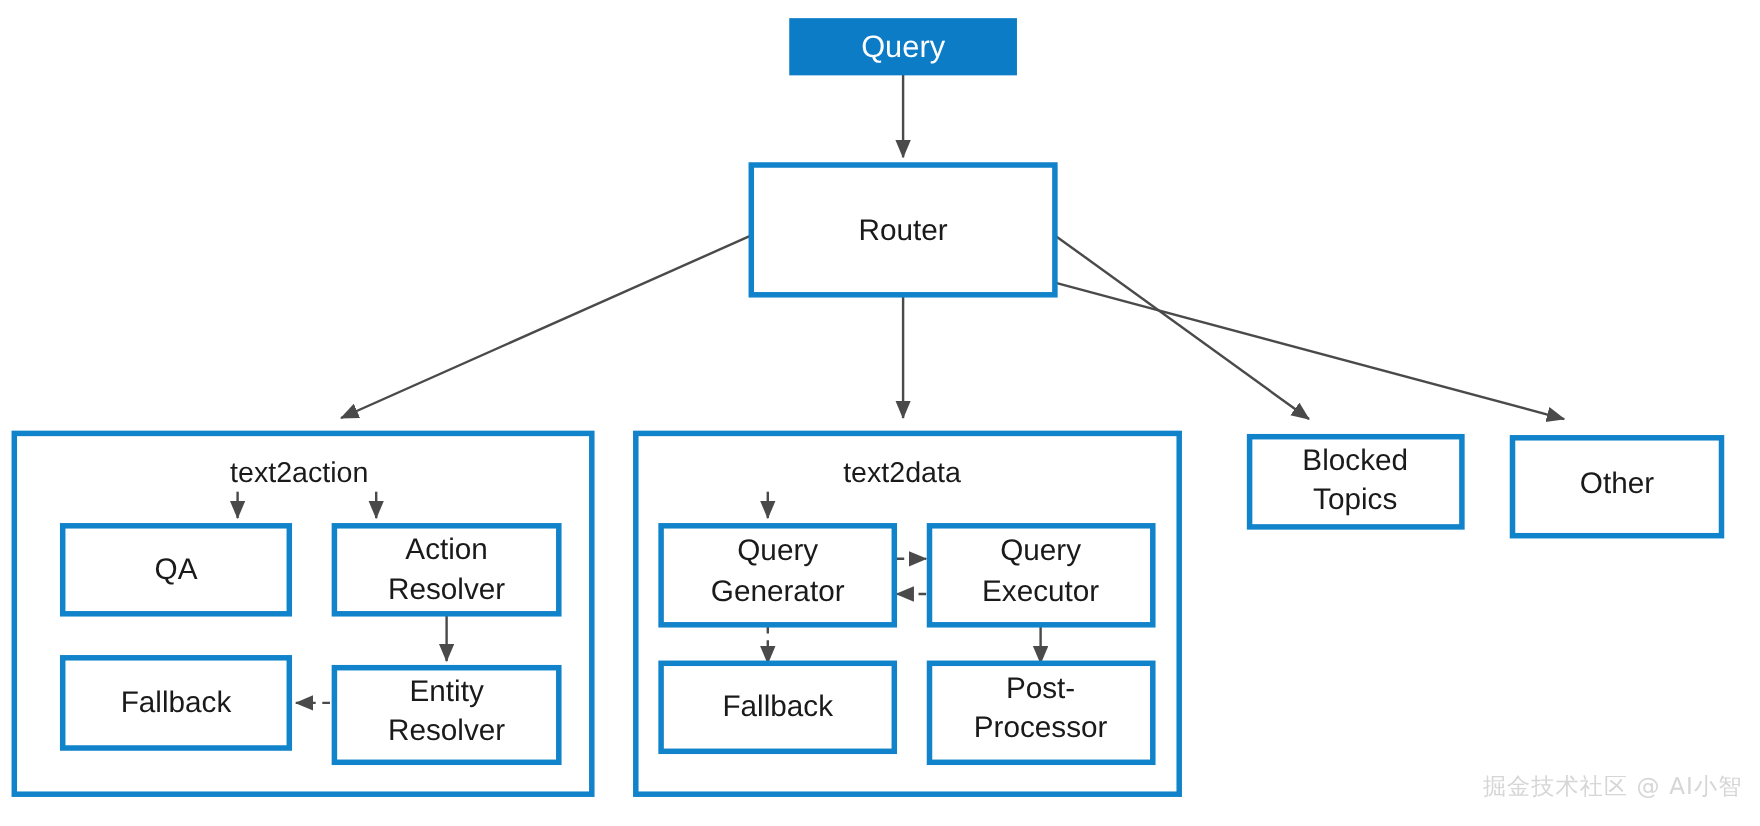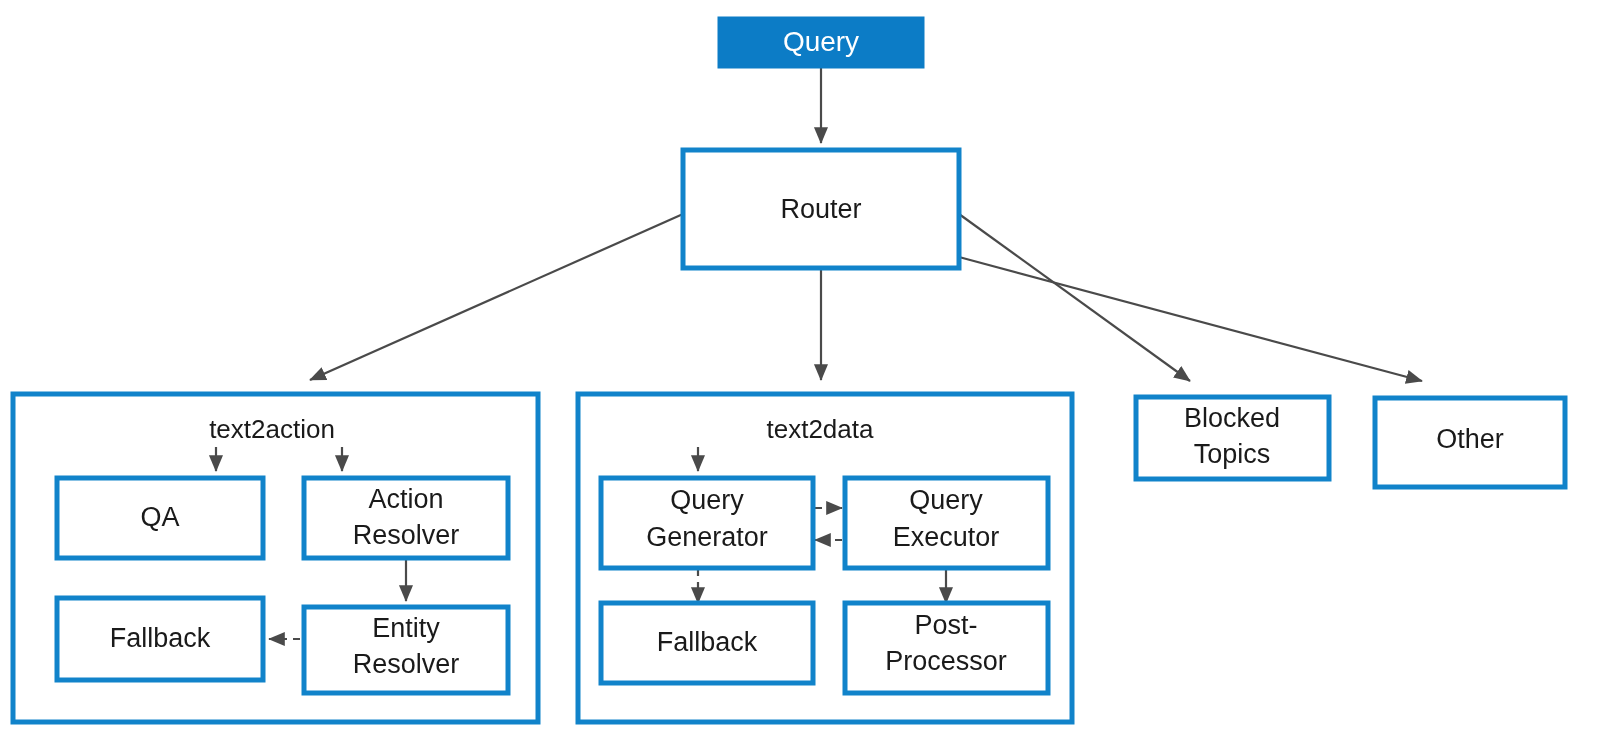--- a/index.html
+++ b/index.html
@@ -172,14 +172,15 @@
 
     <rect class="node-rect" x="1136" y="397" width="193" height="82"></rect>
     <text class="node-label" x="1232" y="420">Blocked</text>
     <text class="node-label" x="1232" y="456">Topics</text>
 
     <rect class="node-rect" x="1375" y="398" width="190" height="89"></rect>
     <text class="node-label" x="1470" y="441">Other</text>
 
   </svg>
 
+  <div class="watermark">掘金技术社区 @ AI小智</div>
 
 </div>
 
 </body></html>

